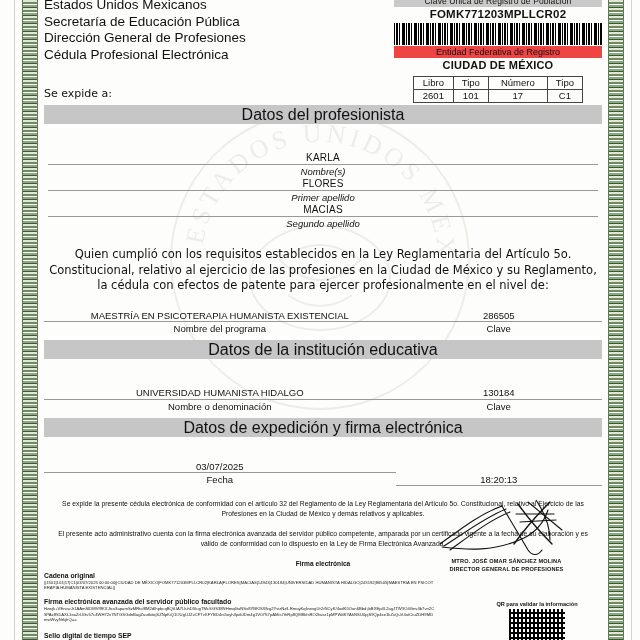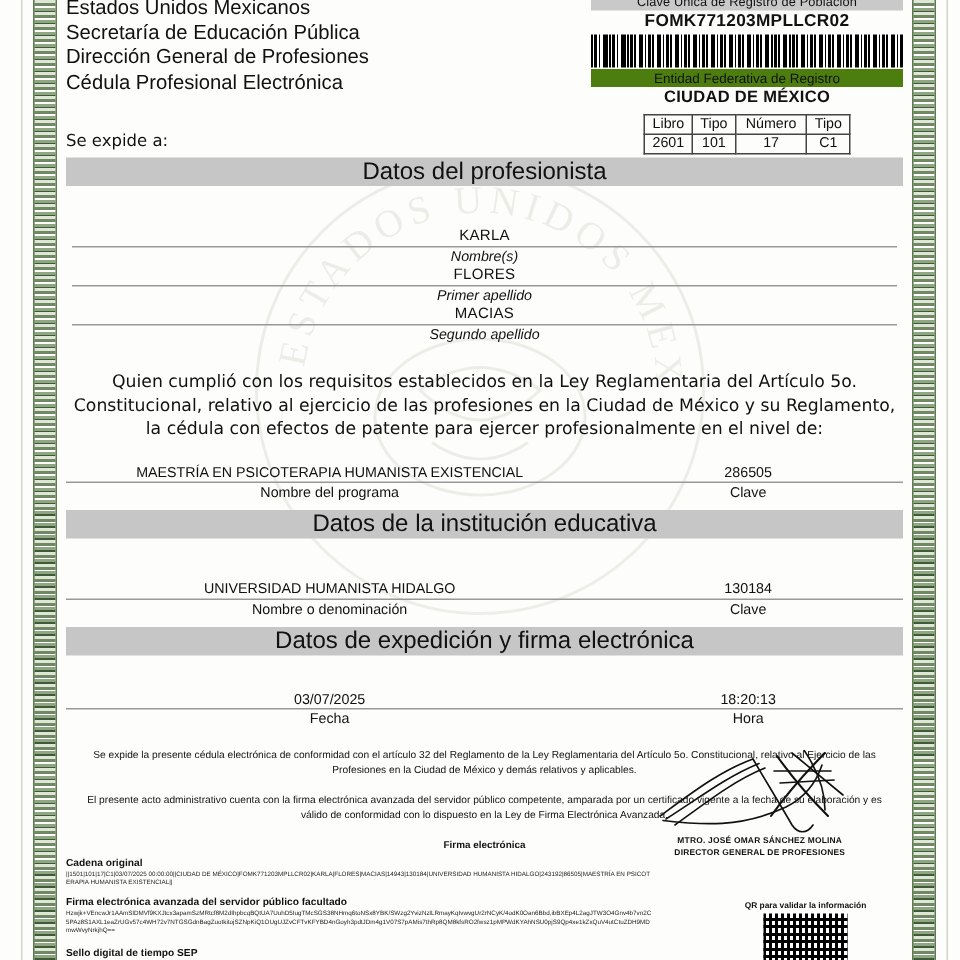--- a/index.html
+++ b/index.html
@@ -101,31 +101,31 @@
   .barcode{
     height:22px;width:100%;
     background-image:repeating-linear-gradient(90deg,
       #000 0px,#000 1px,#fff 1px,#fff 2px,
       #000 2px,#000 4px,#fff 4px,#fff 5px,
       #000 5px,#000 6px,#fff 6px,#fff 8px,
       #000 8px,#000 11px,#fff 11px,#fff 12px);
     margin:1px 0 1px 0;
   }
   .entidad-label{
-    background:#4d7c0f;
+    background:#ef4444;
     font-size:9px;line-height:12px;
   }
   .entidad-value{
     font-size:11px;font-weight:bold;line-height:15px;
     letter-spacing:.2px;
   }
   .reg-table{
     border-collapse:collapse;
     margin:3px auto 0 auto;
-    width:138px;
+    width:170px;
   }
   .reg-table td{
     border:1px solid #444;
     font-size:9.5px;
     text-align:center;
     line-height:12px;
     padding:0 2px;
   }
 
   .se-expide{
@@ -387,21 +387,20 @@
 
     <div class="pair-row" style="margin-top:24px">
       <div class="pair-main">
         <div class="pair-value">03/07/2025</div>
         <div class="pair-rule"></div>
         <div class="pair-label">Fecha</div>
       </div>
       <div class="pair-side">
         <div class="pair-value">18:20:13</div>
         <div class="pair-rule"></div>
-        <div class="pair-label">Hora</div>
       </div>
     </div>
 
     <div class="tiny-para">Se expide la presente cédula electrónica de conformidad con el artículo 32 del Reglamento de la Ley Reglamentaria del Artículo 5o. Constitucional, relativo al Ejercicio de las Profesiones en la Ciudad de México y demás relativos y aplicables.</div>
     <div class="tiny-para second">El presente acto administrativo cuenta con la firma electrónica avanzada del servidor público competente, amparada por un certificado vigente a la fecha de su elaboración y es válido de conformidad con lo dispuesto en la Ley de Firma Electrónica Avanzada.</div>
 
     <div class="firma-title">Firma electrónica</div>
 
     <div class="crypto">
       <div class="crypto-title">Cadena original</div>

